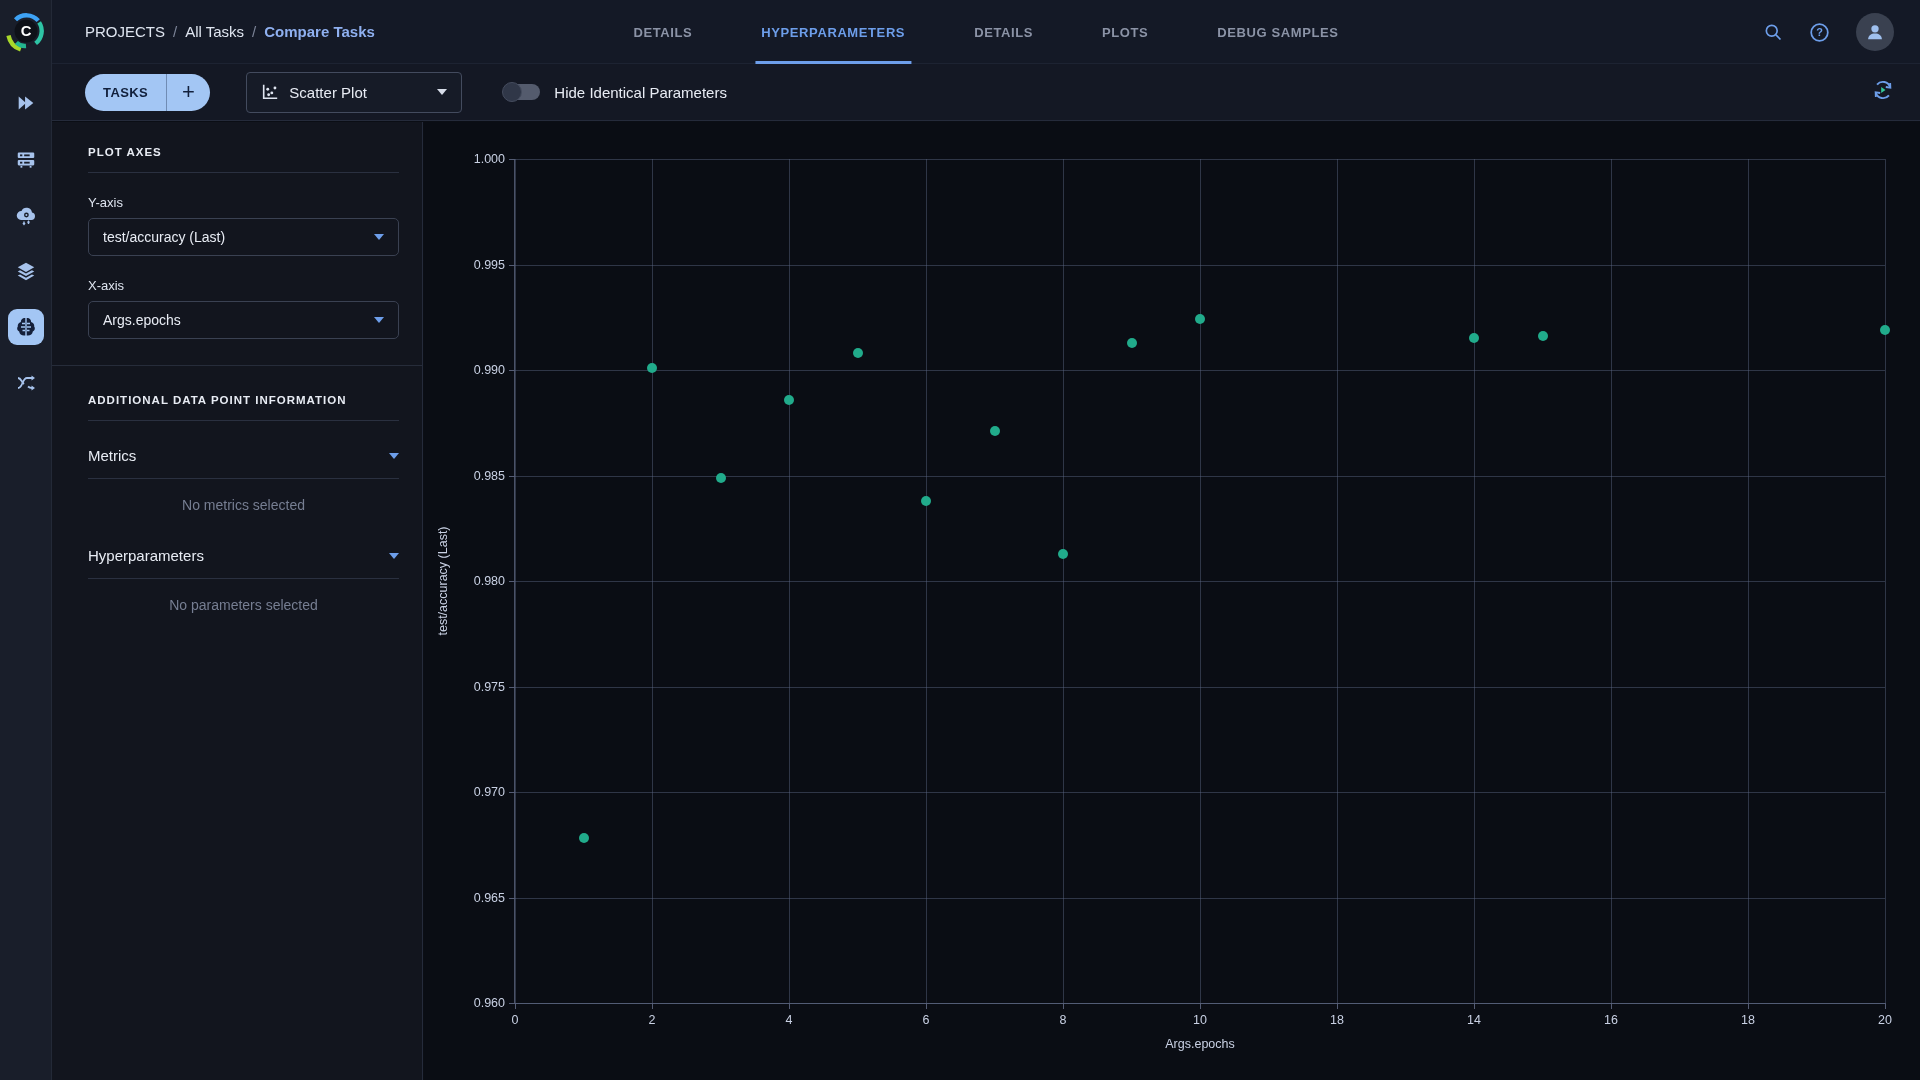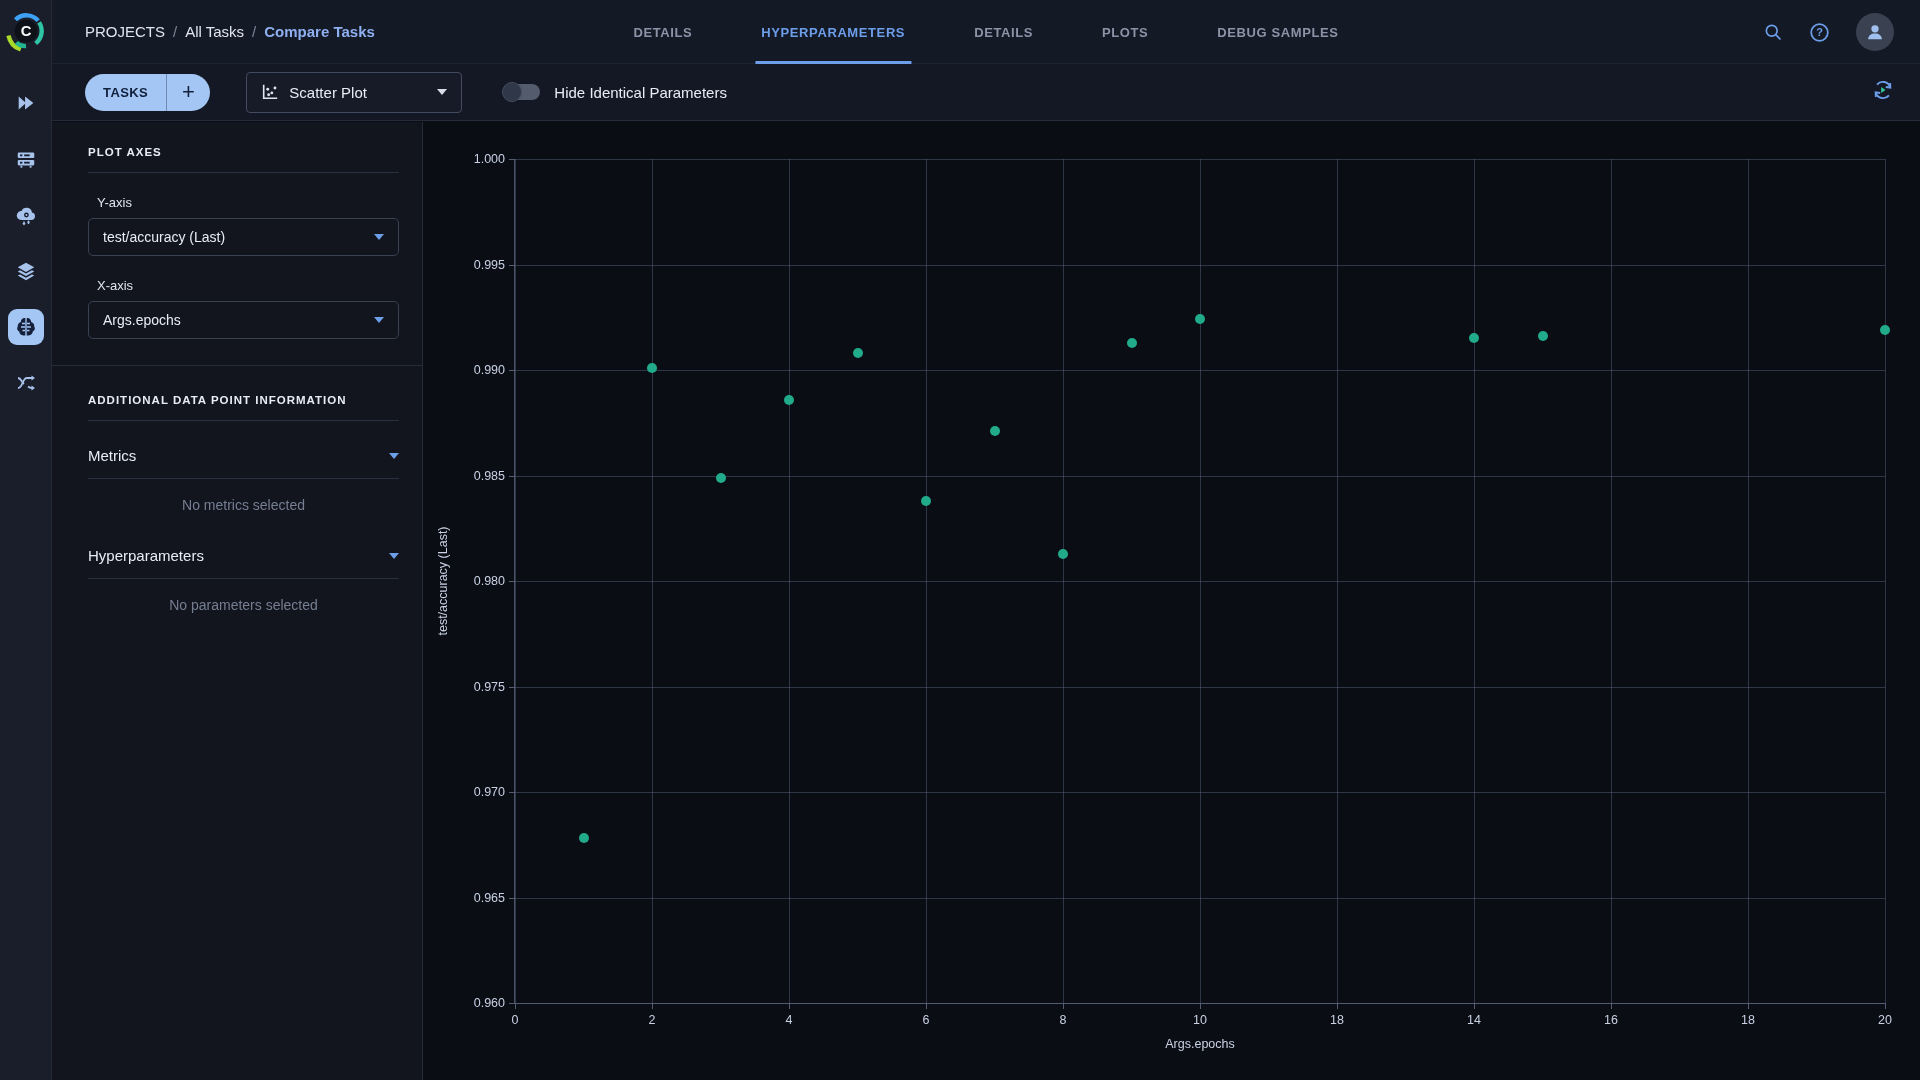--- a/index.html
+++ b/index.html
@@ -48,21 +48,21 @@
   .toggle .knob { position:absolute; left:-2px; top:-2px; width:20px; height:20px; border-radius:50%; background:#303748;
                   border:1px solid #454c5e; }
   .toggle-label { font-size:15px; color:#e8ecf4; }
   .refresh-btn { position:absolute; right:24px; top:50%; transform:translateY(-50%); cursor:pointer; }
 
   
   .sidepanel { position:absolute; left:52px; top:122px; width:371px; bottom:0; background:#12151e;
                border-right:1px solid #252b3b; padding:24px 23px 0 36px; }
   .sp-heading { font-size:11.5px; font-weight:bold; letter-spacing:1px; color:#e8ecf4; }
   .sp-rule { height:1px; background:#2a3040; margin:14px 0 0 0; }
-  .sp-field-label { font-size:13px; color:#dfe5f0; margin-top:22px;margin-left:9px; }
+  .sp-field-label { font-size:13px; color:#dfe5f0; margin-top:22px; }
   .sp-select { margin-top:8px; height:38px; border:1px solid #3a4152; border-radius:5px; display:flex;
                align-items:center; padding:0 14px; cursor:pointer; }
   .sp-select .val { flex:1; font-size:14px; color:#e8ecf4; }
   .sp-section-divider { height:1px; background:#262c3a; margin:26px -23px 0 -36px; }
   .sp-collapse { display:flex; align-items:center; margin-top:26px; cursor:pointer; }
   .sp-collapse .lbl { flex:1; font-size:15px; color:#e8ecf4; }
   .sp-underline { height:1px; background:#2a3040; margin-top:14px; }
   .sp-empty { text-align:center; font-size:14px; color:#767e92; margin-top:18px; }
   .caret { width:0; height:0; border-left:5px solid transparent; border-right:5px solid transparent;
            border-top:6px solid #6d9eea; }

